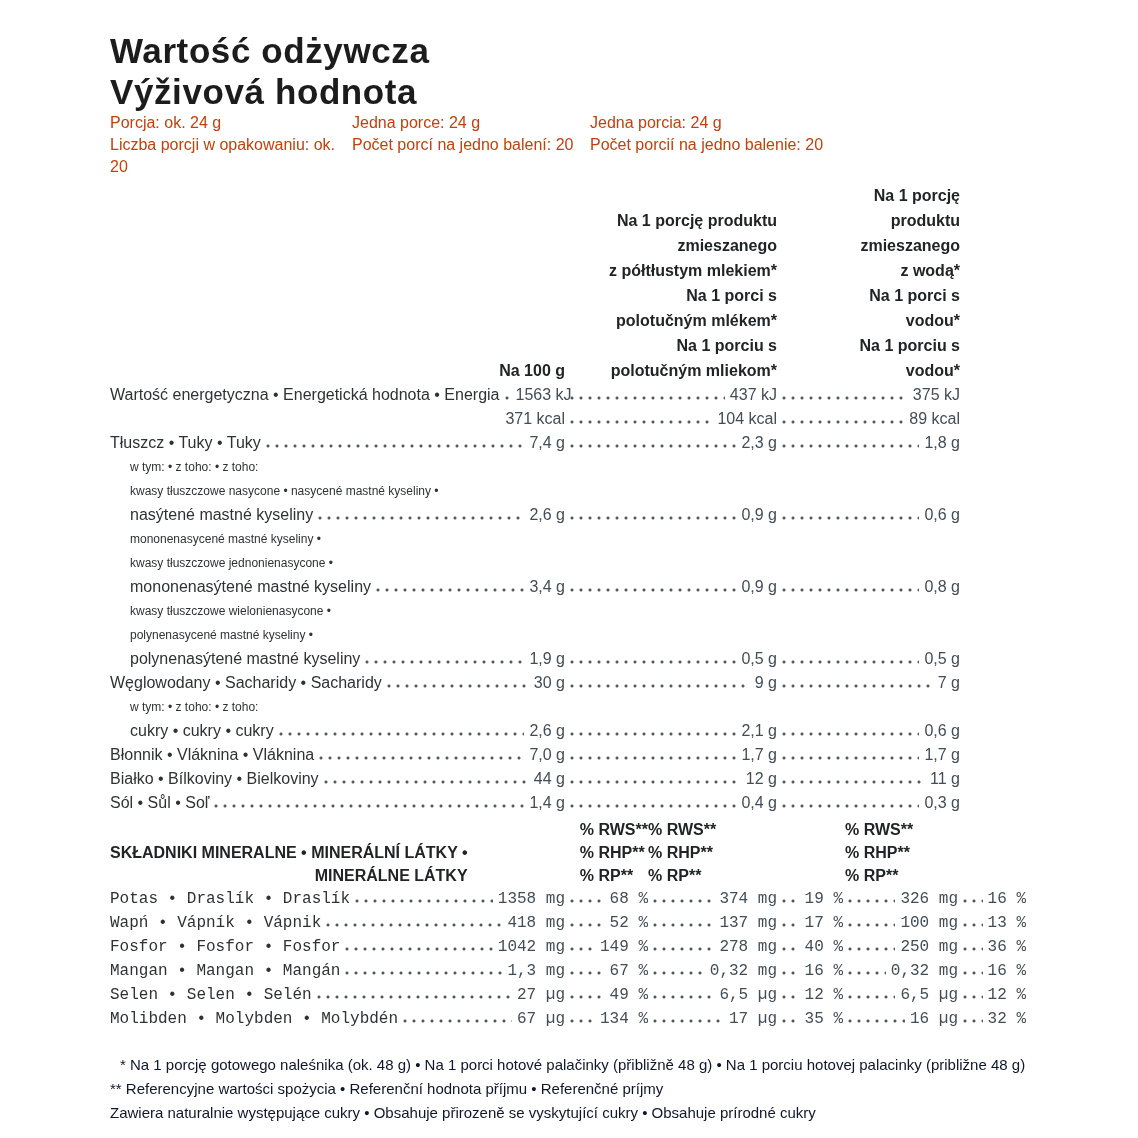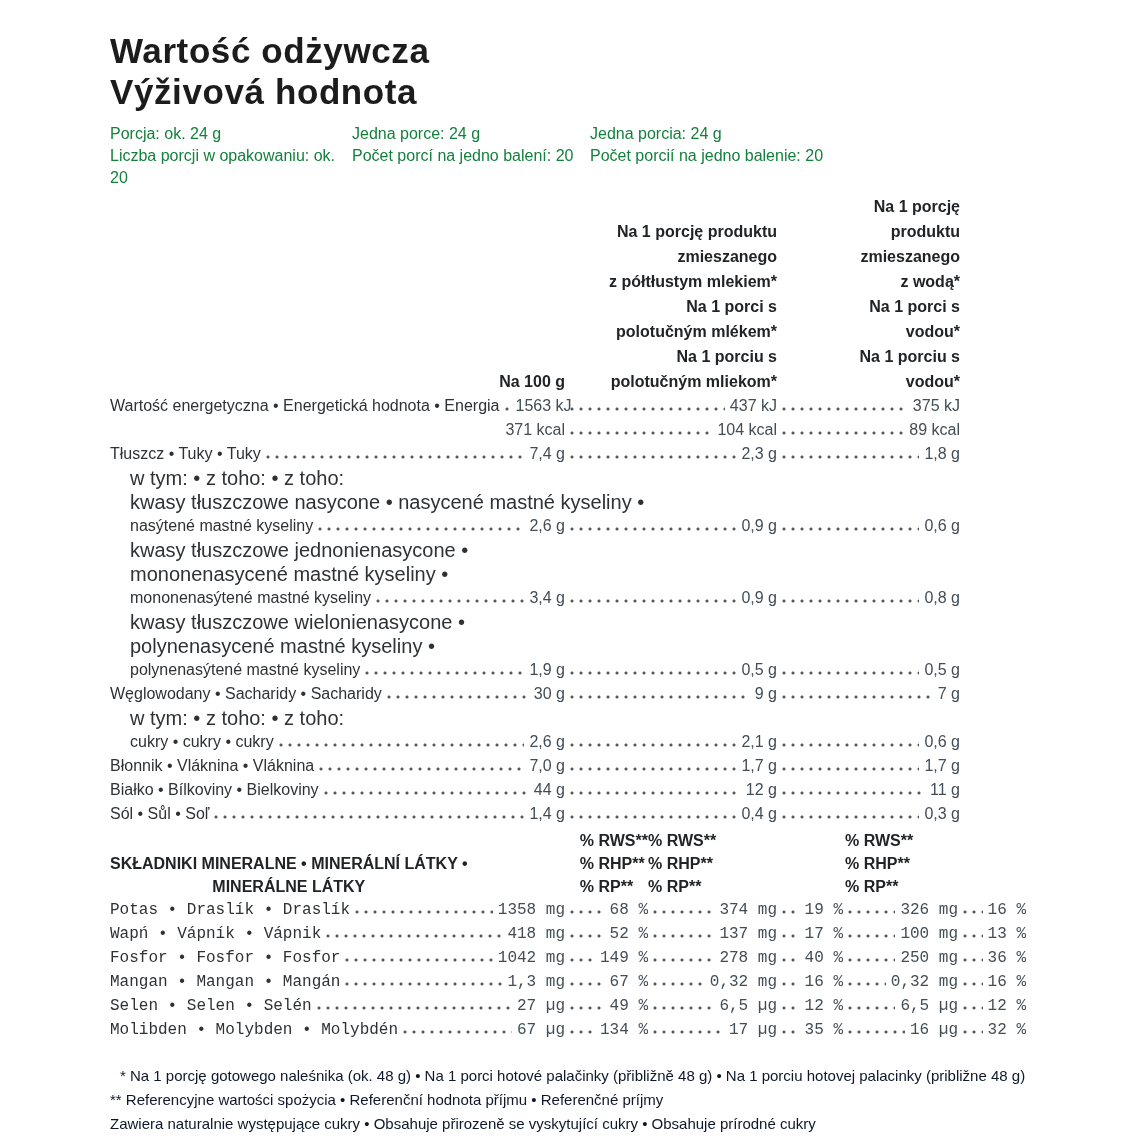--- a/index.html
+++ b/index.html
@@ -10,21 +10,21 @@
     color:#2e3235;
   }
   .sheet { padding:30px 0 0 110px; width:1014px; }
   .content { width:920px; }
 
   .title {
     font-size:35px; line-height:41px; font-weight:bold;
     letter-spacing:0.6px; color:#1c1c1c;
   }
 
-  .serving { display:flex; margin-top:11px; font-size:16px; line-height:22px; color:#15803d;justify-content:flex-end; }
+  .serving { display:flex; font-size:16px; line-height:22px; color:#c2410c;justify-content:flex-end; }
   .serving .s-col1 { width:242px; }
   .serving .s-col2 { width:238px; }
   .serving .s-col3 { flex:1; }
 
   .colheads {
     display:grid; grid-template-columns:455px 212px 183px;
     align-items:end; margin-top:5px;
     font-weight:bold; font-size:16px; line-height:25px; color:#212426;
   }
   .colheads .ch { text-align:right; }
@@ -33,38 +33,38 @@
     display:grid; grid-template-columns:455px 212px 183px;
     font-size:16px; line-height:24px;
   }
   .mrow {
     display:grid; grid-template-columns:455px 83px 129px 66px 115px 68px;
     font-size:16px; line-height:24px;font-family:Liberation Mono, monospace;
   }
   .cell { display:flex; align-items:baseline; min-width:0; }
   .lbl { white-space:nowrap; color:#2e3235; }
   .ind { padding-left:20px; }
-  .plain { font-size:20px; line-height:24px; white-space:nowrap; }
+  .plain { font-size:12px; line-height:24px; white-space:nowrap; }
   .val { white-space:nowrap; color:#424d56; }
   .fill { flex:1 1 auto; }
   .dots {
     flex:1 1 auto; min-width:6px; height:4px;
     margin:0 5px -0px 5px; margin-bottom:1px;
     background-image:radial-gradient(circle at 2px 2px, #53585c 1.4px, transparent 1.7px);
     background-size:9px 4px; background-repeat:repeat-x; background-position:left bottom;
   }
 
   .minheader {
     display:grid; grid-template-columns:538px 197px 185px;
     align-items:end; margin-top:3px;
     font-weight:bold; font-size:16px; line-height:23px; color:#212426;
   }
   .minheader .stack { text-align:left; }
   .minheader .c1 { display:flex; justify-content:space-between; align-items:flex-end; }
-  .minheader .mins-label { text-align:center; }
+  .minheader .mins-label { text-align:right; }
 
   .footnotes { margin-top:22px; font-size:15px; line-height:24px; color:#0f172a; white-space:nowrap; }
   .fn-star { padding-left:10px; }
 </style>
 </head>
 <body>
 
 <div class="sheet">
   <div class="content">
 
@@ -170,22 +170,22 @@
       <div class="cell">
         <span class="dots"></span>
         <span class="val">0,9 g</span>
       </div>
       <div class="cell">
         <span class="dots"></span>
         <span class="val">0,6 g</span>
       </div>
     </div>
 
+    <div class="plain ind">mononenasycené mastné kyseliny •</div>
     <div class="plain ind">kwasy tłuszczowe jednonienasycone •</div>
-    <div class="plain ind">mononenasycené mastné kyseliny •</div>
     <div class="trow">
       <div class="cell">
         <span class="lbl ind">mononenasýtené mastné kyseliny</span>
         <span class="dots"></span>
         <span class="val">3,4 g</span>
       </div>
       <div class="cell">
         <span class="dots"></span>
         <span class="val">0,9 g</span>
       </div>

